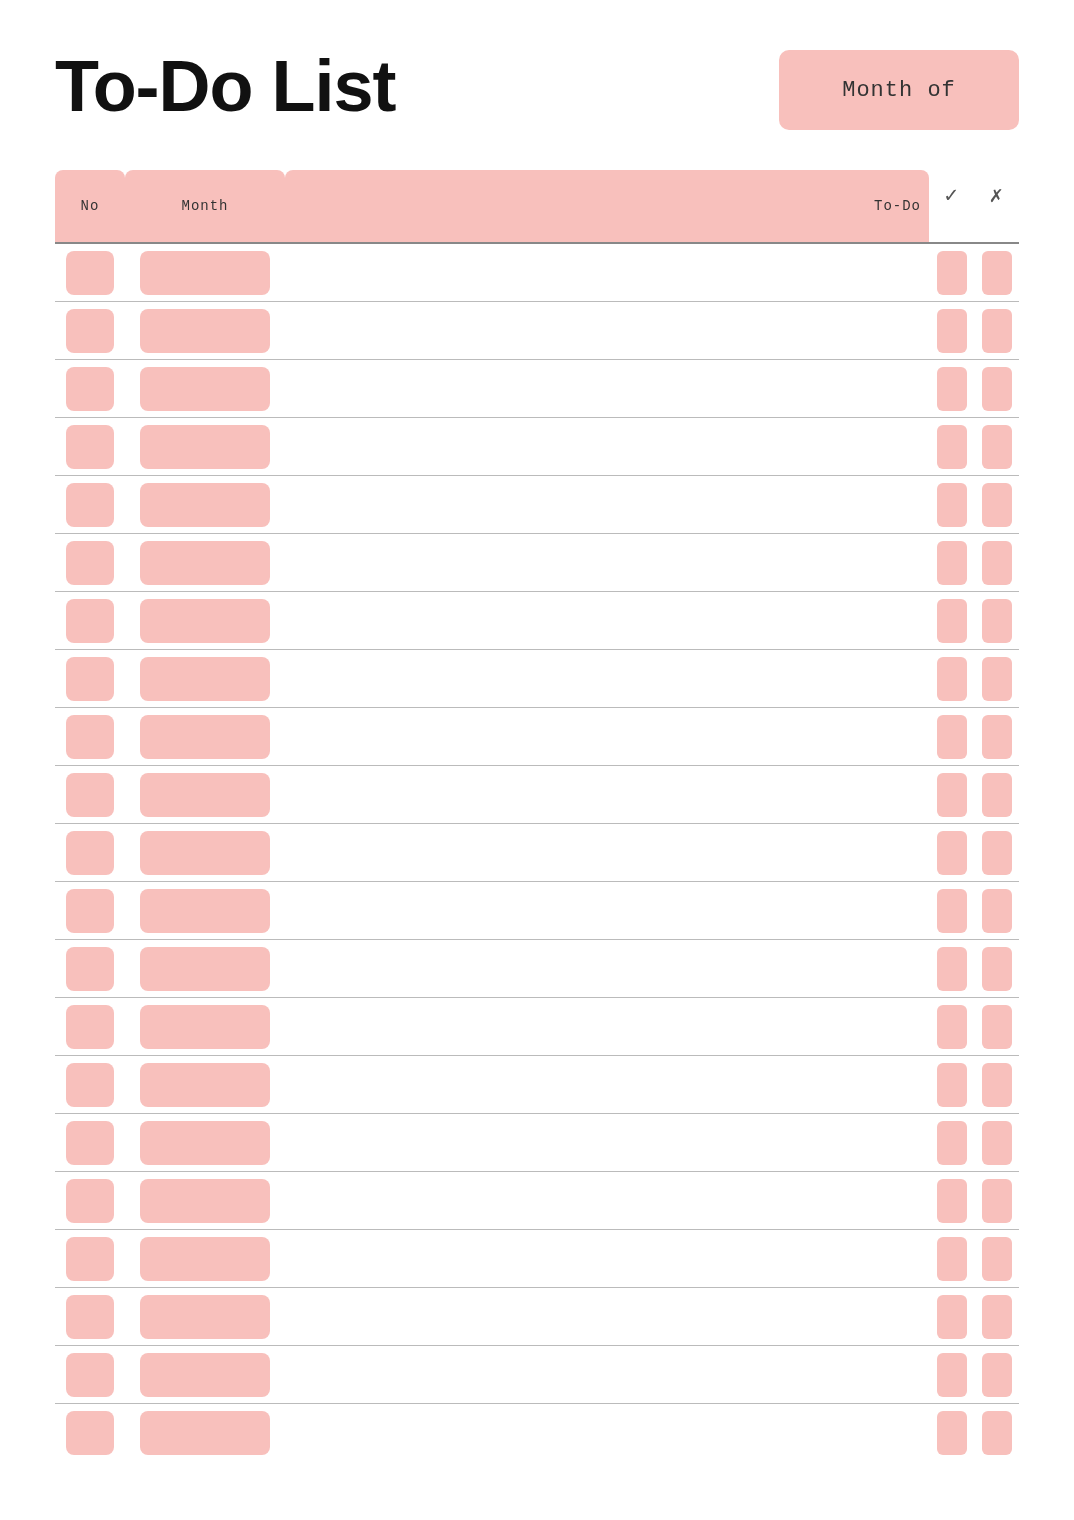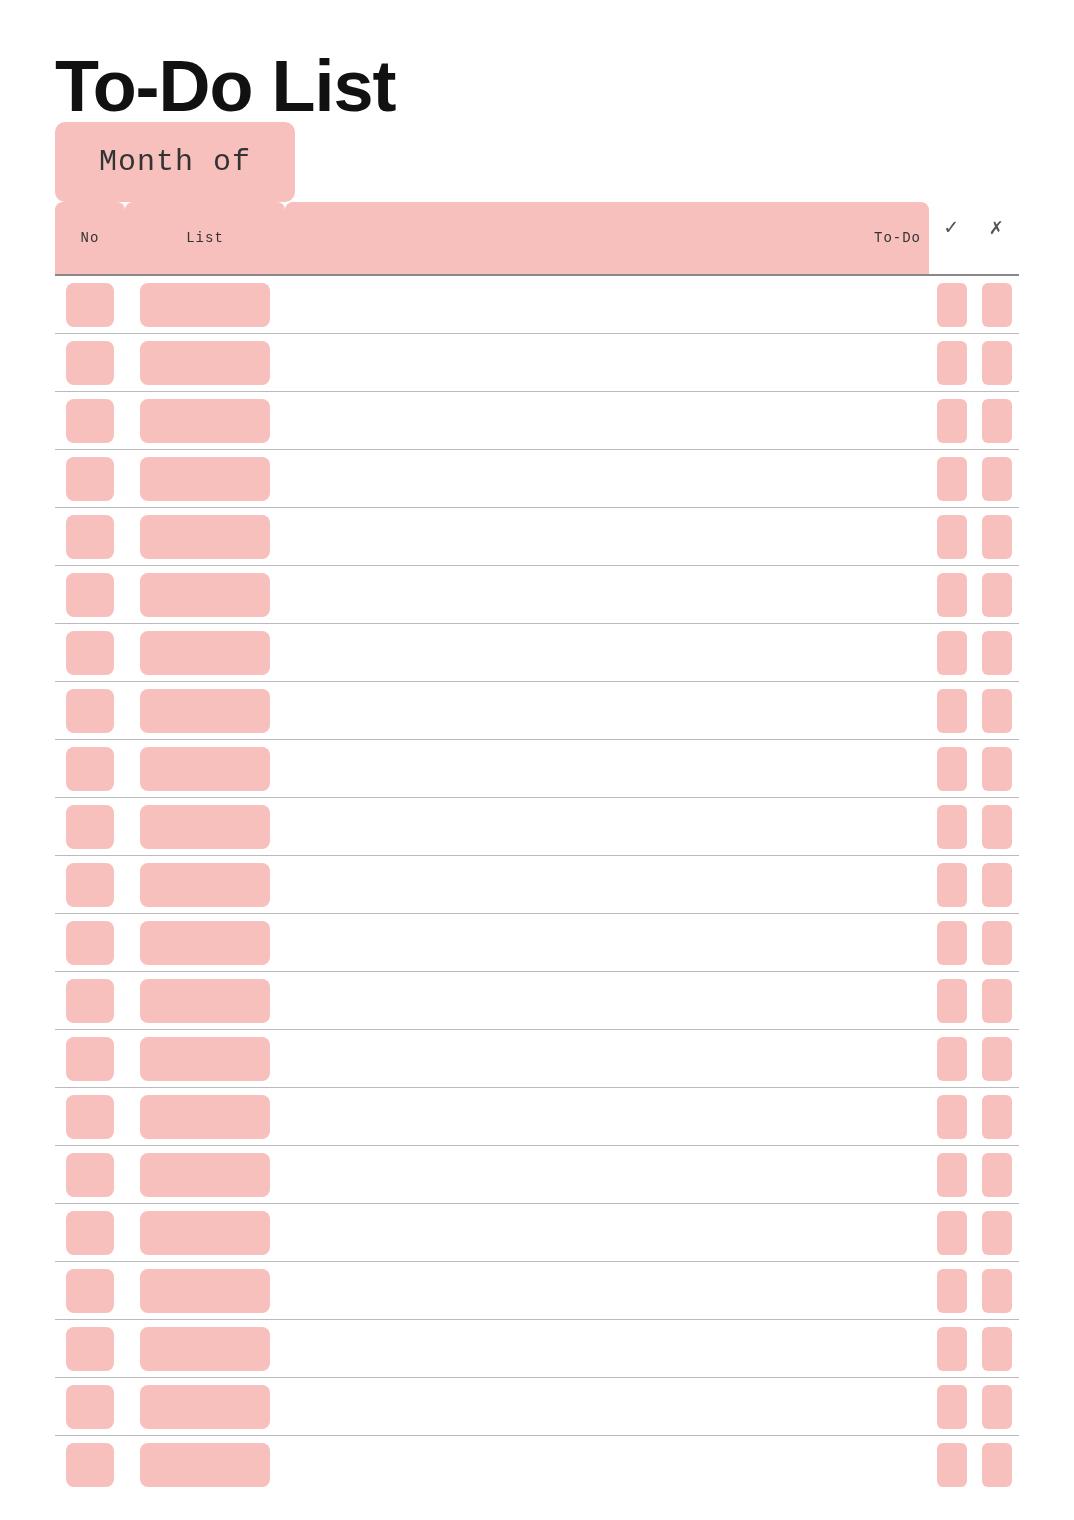--- a/index.html
+++ b/index.html
@@ -13,37 +13,37 @@
       font-family: Arial, sans-serif;
       width: 1074px;
       min-height: 1520px;
       padding: 50px 55px;
     }
 
     .header {
       display: flex;
       justify-content: space-between;
       align-items: flex-start;
-      flex-direction: column;
+      margin-bottom: 40px;
     }
 
     .title {
       font-size: 72px;
       font-weight: 900;
       font-family: 'Arial Black', sans-serif;
       color: #111;
       line-height: 1;
       letter-spacing: -1px;
     }
 
     .month-box {
       background: #f8c0bc;
       border-radius: 10px;
       padding: 2px 30px;
-      font-size: 30px;
+      font-size: 22px;
       color: #333;
       font-family: 'Courier New', monospace;
       letter-spacing: 1px;
       min-width: 240px;
       text-align: center;
       min-height: 80px;
       display: flex;
       align-items: center;
       justify-content: center;
     }
@@ -172,21 +172,21 @@
 <body>
 
 <div class="header">
   <div class="title">To-Do List</div>
   <div class="month-box">Month of</div>
 </div>
 
 <div class="table-container">
   <div class="col-header-row">
     <div class="col-header no-col">No</div>
-    <div class="col-header">List</div>
+    <div class="col-header">Month</div>
     <div class="col-header todo-col">To-Do</div>
     <div class="col-header check-col">✓</div>
     <div class="col-header cross-col">✗</div>
   </div>
   <div class="header-divider"></div>
 
   <div class="data-rows">
 
     <div class="data-row">
       <div class="cell">

